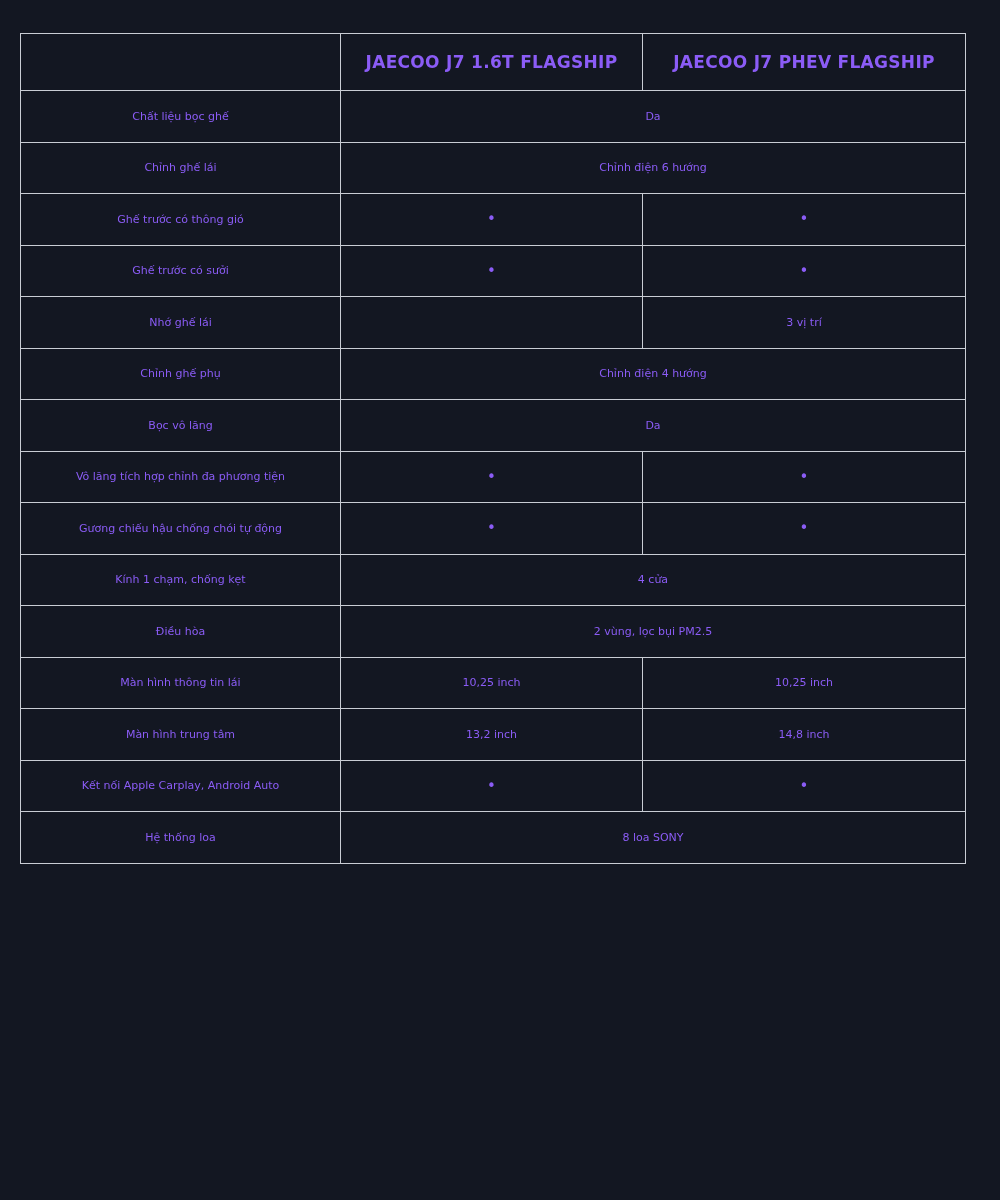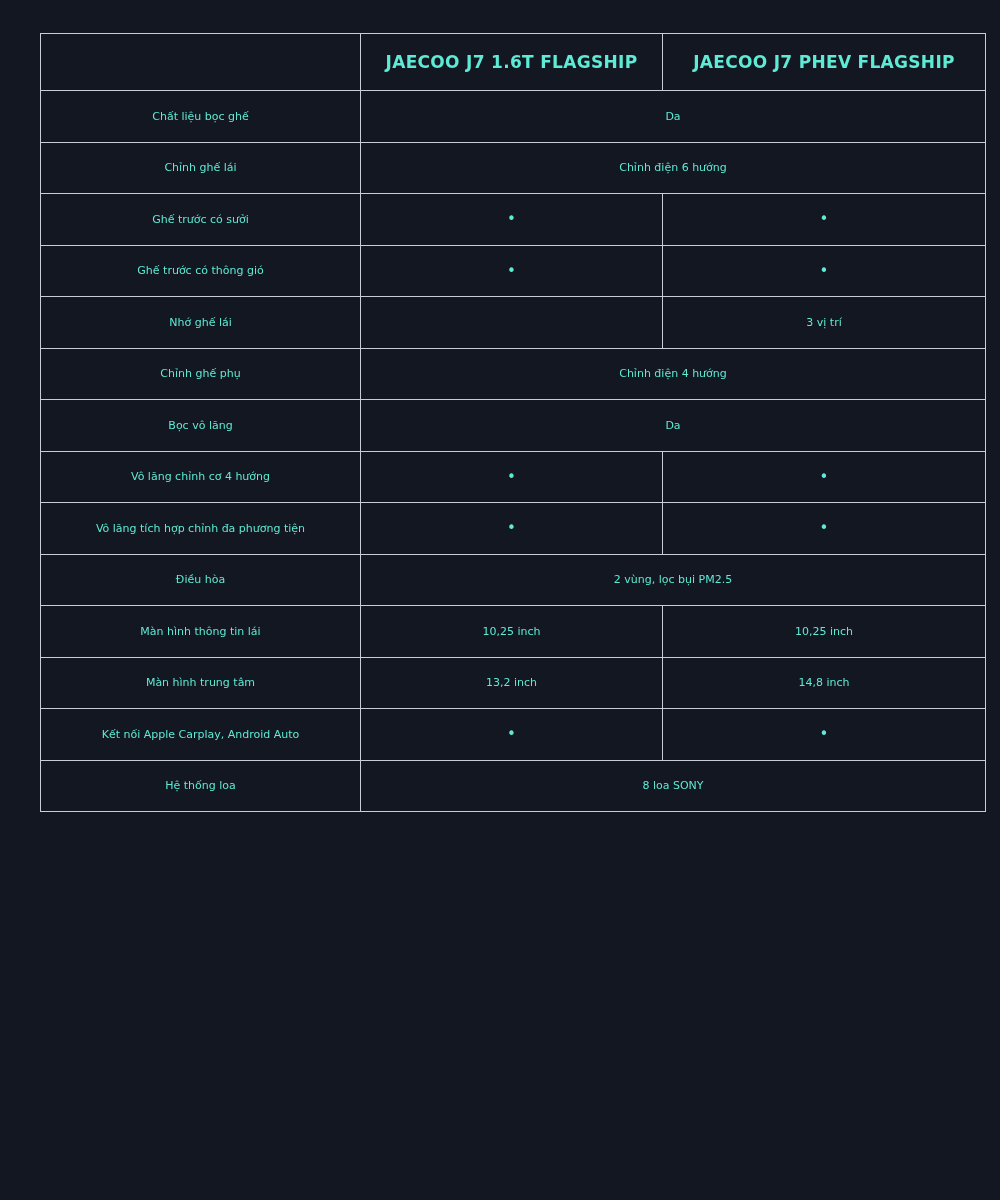--- a/index.html
+++ b/index.html
@@ -13,26 +13,26 @@
     font-family: "DejaVu Sans", "Liberation Sans", sans-serif;
   }
   .page {
     position: relative;
     width: 1000px;
     height: 1200px;
     background: #131722;
   }
   table.spec-table {
     position: absolute;
-    left: 40px;
+    left: 20px;
     top: 33px;
     width: 945px;
     border-collapse: collapse;
     table-layout: fixed;
-    color: #5eead4;
+    color: #8b5cf6;
   }
   col.c1 { width: 320px; }
   col.c2 { width: 302px; }
   col.c3 { width: 323px; }
   .spec-table th,
   .spec-table td {
     border: 1.5px solid #c9cdd5;
     text-align: center;
     vertical-align: middle;
     padding: 0 8px;
@@ -75,51 +75,55 @@
     <tbody id="spec-body">
         <tr>
           <td>Chất liệu bọc ghế</td>
           <td colspan="2">Da</td>
         </tr>
         <tr>
           <td>Chỉnh ghế lái</td>
           <td colspan="2">Chỉnh điện 6 hướng</td>
         </tr>
         <tr>
-          <td>Ghế trước có sưởi</td>
+          <td>Ghế trước có thông gió</td>
           <td class="bullet">•</td>
           <td class="bullet">•</td>
         </tr>
         <tr>
-          <td>Ghế trước có thông gió</td>
+          <td>Ghế trước có sưởi</td>
           <td class="bullet">•</td>
           <td class="bullet">•</td>
         </tr>
         <tr>
           <td>Nhớ ghế lái</td>
           <td></td>
           <td>3 vị trí</td>
         </tr>
         <tr>
           <td>Chỉnh ghế phụ</td>
           <td colspan="2">Chỉnh điện 4 hướng</td>
         </tr>
         <tr>
           <td>Bọc vô lăng</td>
           <td colspan="2">Da</td>
         </tr>
         <tr>
-          <td>Vô lăng chỉnh cơ 4 hướng</td>
+          <td>Vô lăng tích hợp chỉnh đa phương tiện</td>
           <td class="bullet">•</td>
           <td class="bullet">•</td>
         </tr>
         <tr>
-          <td>Vô lăng tích hợp chỉnh đa phương tiện</td>
+          <td>Gương chiếu hậu chống chói tự động</td>
           <td class="bullet">•</td>
           <td class="bullet">•</td>
+        </tr>
+        <tr>
+          <td>Kính 1 chạm, chống kẹt</td>
+          <td colspan="2">4 cửa</td>
         </tr>
         <tr>
           <td>Điều hòa</td>
           <td colspan="2">2 vùng, lọc bụi PM2.5</td>
         </tr>
         <tr>
           <td>Màn hình thông tin lái</td>
           <td>10,25 inch</td>
           <td>10,25 inch</td>
         </tr>

